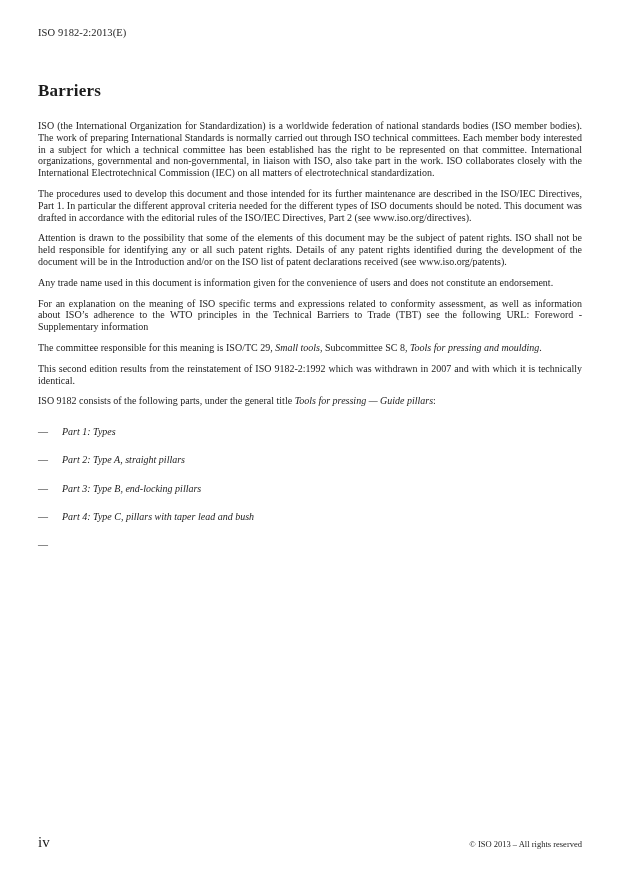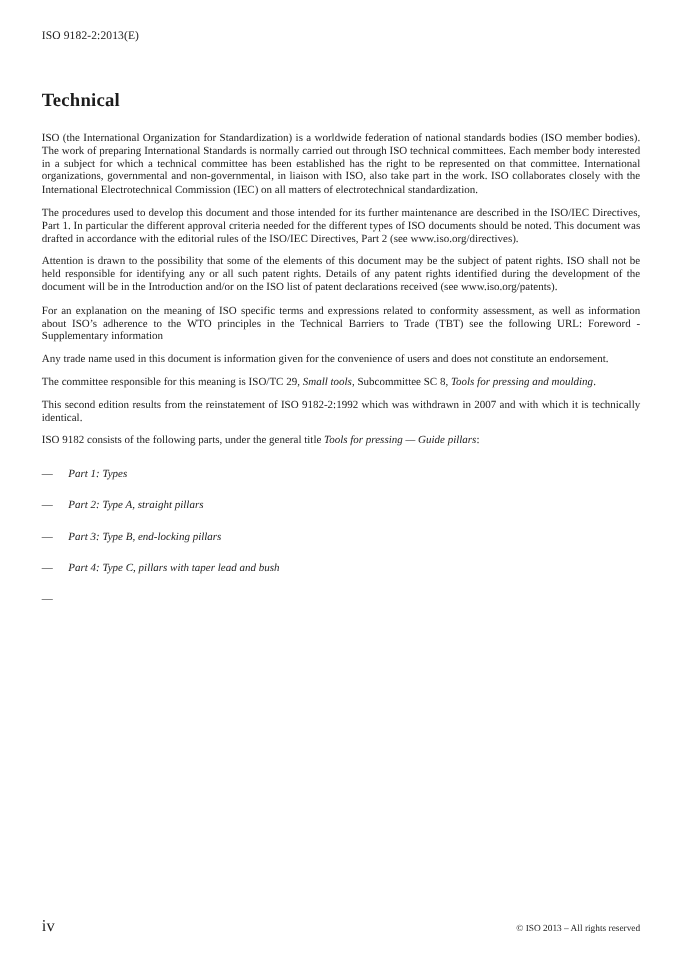--- a/index.html
+++ b/index.html
@@ -72,28 +72,28 @@
     font-size: 8.5px;
   }
 </style>
 </head>
 <body>
 
 <div class="page">
 
   <div class="doc-ref">ISO 9182-2:2013(E)</div>
 
-  <h1 class="page-title">Technical</h1>
+  <h1 class="page-title">Barriers</h1>
 
   <div class="body-text">
     <p><span>ISO (the International Organization for Standardization) is a worldwide federation of national standards bodies (ISO member bodies). The work of preparing International Standards is normally carried out through ISO technical committees. Each member body interested in a subject for which a technical committee has been established has the right to be represented on that committee. International organizations, governmental and non-governmental, in liaison with ISO, also take part in the work. ISO collaborates closely with the International Electrotechnical Commission (IEC) on all matters of electrotechnical standardization.</span></p>
     <p><span>The procedures used to develop this document and those intended for its further maintenance are described in the ISO/IEC Directives, Part 1.  In particular the different approval criteria needed for the different types of ISO documents should be noted.  This document was drafted in accordance with the editorial rules of the ISO/IEC Directives, Part 2 (see www.iso.org/directives).</span></p>
     <p><span>Attention is drawn to the possibility that some of the elements of this document may be the subject of patent rights. ISO shall not be held responsible for identifying any or all such patent rights.  Details of any patent rights identified during the development of the document will be in the Introduction and/or on the ISO list of patent declarations received (see www.iso.org/patents).</span></p>
+    <p><span>Any trade name used in this document is information given for the convenience of users and does not constitute an endorsement.</span></p>
     <p><span>For an explanation on the meaning of ISO specific terms and expressions related to conformity assessment, as well as information about ISO’s adherence to the WTO principles in the Technical Barriers to Trade (TBT) see the following URL:  Foreword - Supplementary information</span></p>
-    <p><span>Any trade name used in this document is information given for the convenience of users and does not constitute an endorsement.</span></p>
     <p><span>The committee responsible for this meaning is ISO/TC 29, </span><em>Small tools</em><span>, Subcommittee SC 8, </span><em>Tools for pressing and moulding</em><span>.</span></p>
     <p><span>This second edition results from the reinstatement of ISO 9182-2:1992 which was withdrawn in 2007 and with which it is technically identical.</span></p>
     <p><span>ISO 9182 consists of the following parts, under the general title </span><em>Tools for pressing — Guide pillars</em><span>:</span></p>
   </div>
 
   <div class="parts-list">
     <div class="list-item">
       <span class="marker">—</span>
       <span class="item-text"><em>Part 1: Types</em></span>
     </div>

